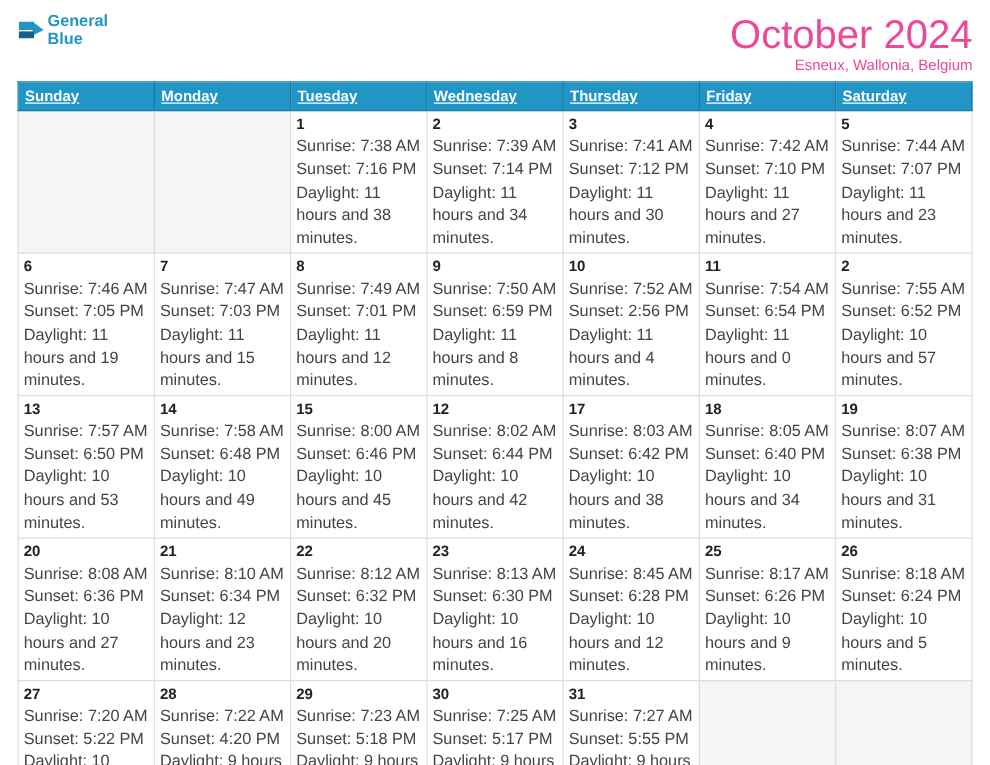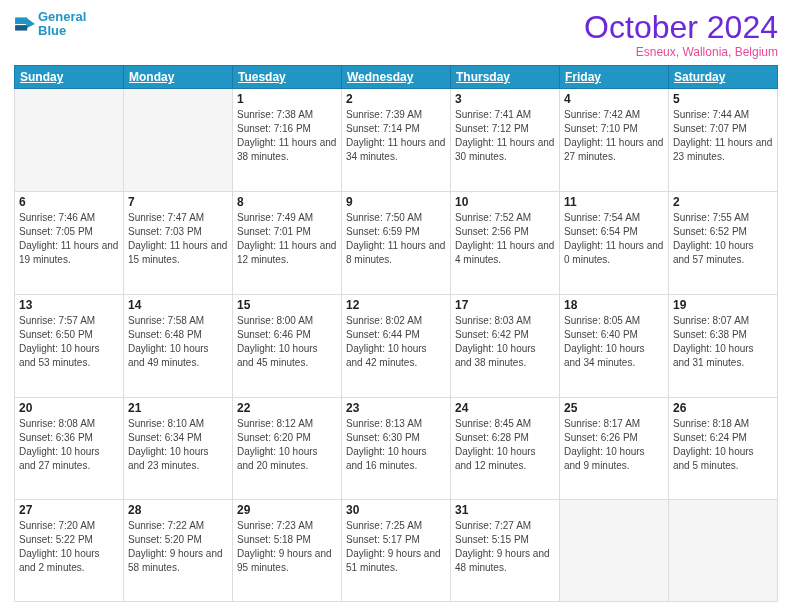--- a/index.html
+++ b/index.html
@@ -40,21 +40,21 @@
     .logo-icon {
       width: 22px;
       height: 22px;
     }
     .title-block {
       text-align: right;
     }
     .month-title {
       font-size: 32px;
       font-weight: 300;
-      color: #6d28d9;
+      color: #ec4899;
       line-height: 1.1;
     }
     .location {
       font-size: 12px;
       color: #ec4899;
     }
     .calendar {
       flex: 1;
       border: 1px solid #ccc;
       border-collapse: collapse;
@@ -83,21 +83,21 @@
     .calendar td.empty {
       background: #f5f5f5;
     }
     .day-number {
       font-size: 12px;
       font-weight: bold;
       color: #222;
       margin-bottom: 2px;
     }
     .day-info {
-      font-size: 10px;
+      font-size: 13px;
       line-height: 1.4;
       color: #444;
     }
     .last-row td {
       height: 70px;
     }
   </style>
 </head>
 <body>
 
@@ -301,28 +301,28 @@
               <div>Sunrise: 8:08 AM</div>
               <div>Sunset: 6:36 PM</div>
               <div>Daylight: 10 hours and 27 minutes.</div>
             </div>
           </td>
           <td>
             <div class="day-number">21</div>
             <div class="day-info">
               <div>Sunrise: 8:10 AM</div>
               <div>Sunset: 6:34 PM</div>
-              <div>Daylight: 10 hours and 23 minutes.</div>
+              <div>Daylight: 12 hours and 23 minutes.</div>
             </div>
           </td>
           <td>
             <div class="day-number">22</div>
             <div class="day-info">
               <div>Sunrise: 8:12 AM</div>
-              <div>Sunset: 6:20 PM</div>
+              <div>Sunset: 6:32 PM</div>
               <div>Daylight: 10 hours and 20 minutes.</div>
             </div>
           </td>
           <td>
             <div class="day-number">23</div>
             <div class="day-info">
               <div>Sunrise: 8:13 AM</div>
               <div>Sunset: 6:30 PM</div>
               <div>Daylight: 10 hours and 16 minutes.</div>
             </div>
@@ -358,21 +358,21 @@
             <div class="day-info">
               <div>Sunrise: 7:20 AM</div>
               <div>Sunset: 5:22 PM</div>
               <div>Daylight: 10 hours and 2 minutes.</div>
             </div>
           </td>
           <td>
             <div class="day-number">28</div>
             <div class="day-info">
               <div>Sunrise: 7:22 AM</div>
-              <div>Sunset: 5:20 PM</div>
+              <div>Sunset: 4:20 PM</div>
               <div>Daylight: 9 hours and 58 minutes.</div>
             </div>
           </td>
           <td>
             <div class="day-number">29</div>
             <div class="day-info">
               <div>Sunrise: 7:23 AM</div>
               <div>Sunset: 5:18 PM</div>
               <div>Daylight: 9 hours and 95 minutes.</div>
             </div>
@@ -382,21 +382,21 @@
             <div class="day-info">
               <div>Sunrise: 7:25 AM</div>
               <div>Sunset: 5:17 PM</div>
               <div>Daylight: 9 hours and 51 minutes.</div>
             </div>
           </td>
           <td>
             <div class="day-number">31</div>
             <div class="day-info">
               <div>Sunrise: 7:27 AM</div>
-              <div>Sunset: 5:15 PM</div>
+              <div>Sunset: 5:55 PM</div>
               <div>Daylight: 9 hours and 48 minutes.</div>
             </div>
           </td>
           <td class="empty"></td>
           <td class="empty"></td>
         </tr>
       </tbody>
   </table>
 </div>
 

